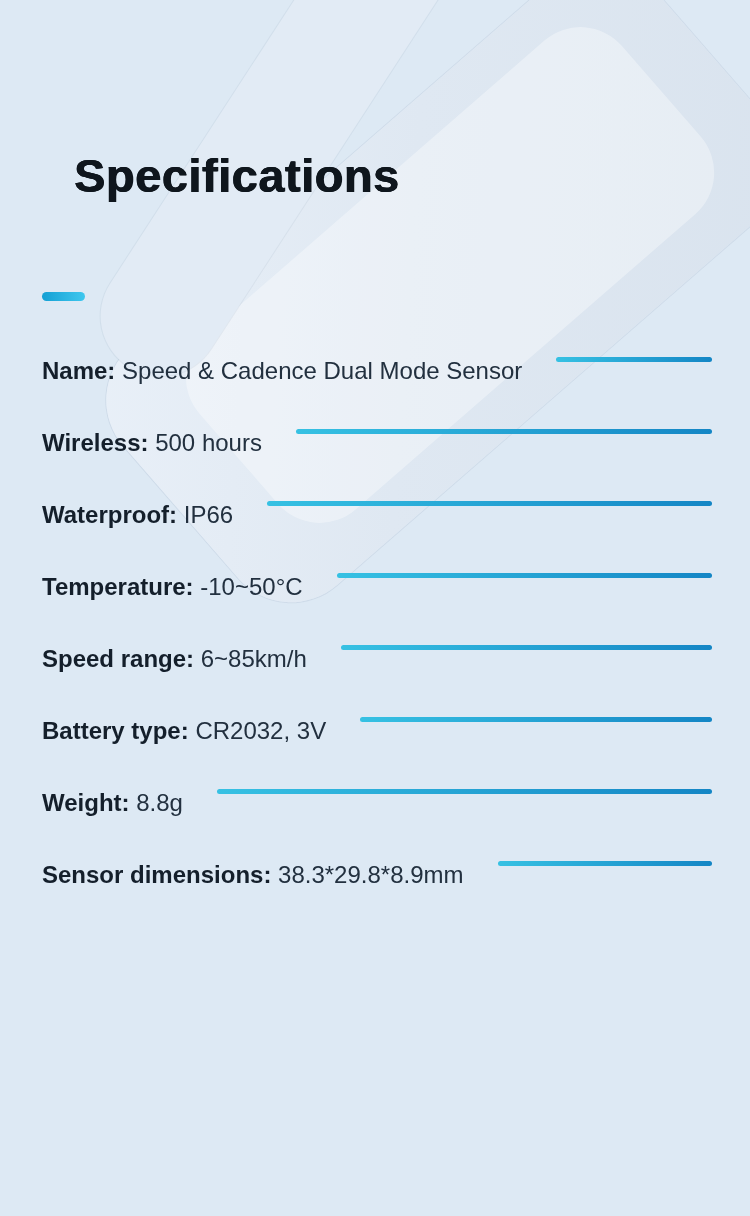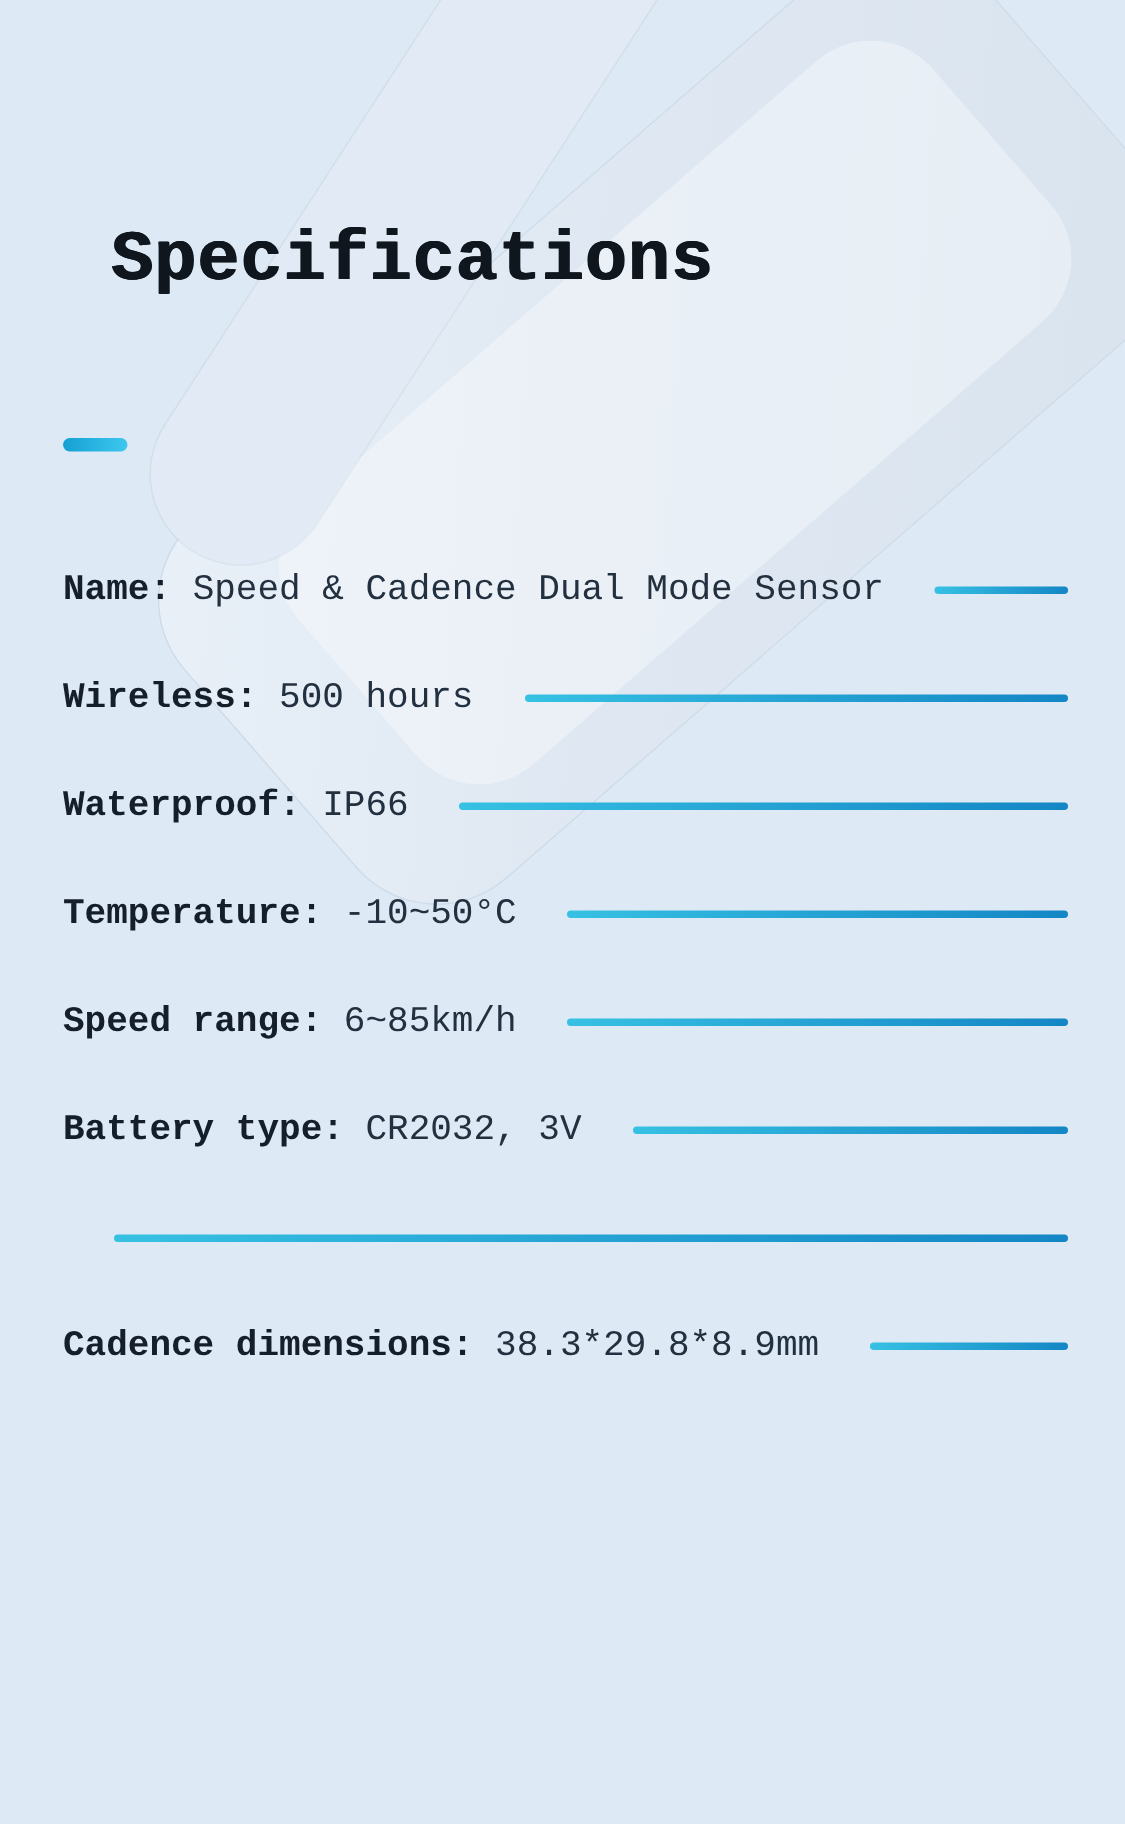--- a/index.html
+++ b/index.html
@@ -2,21 +2,21 @@
 <html><head>
 <meta charset="utf-8">
 <style>
   html, body { margin: 0; padding: 0; background: #ffffff; }
   .canvas {
     position: relative;
     width: 750px;
     height: 1216px;
     background: #dde9f4;
     overflow: hidden;
-    font-family: Liberation Mono, monospace;
+    font-family: Liberation Sans, sans-serif;
   }
 
   
   .bg-shape { position: absolute; pointer-events: none; }
   .bg-device-body {
     left: 95px; top: 125px; width: 700px; height: 315px;
     transform: rotate(-41deg);
     border-radius: 70px;
     background: linear-gradient(135deg, #e9f0f8 0%, #dfe8f2 45%, #d9e3ee 100%);
     box-shadow: 0 0 0 1px rgba(148,166,188,0.20);
@@ -53,21 +53,20 @@
     border-radius: 5px;
     background: linear-gradient(90deg, #14a0d4, #3ec7ee);
   }
 
   .specs {
     position: absolute;
     left: 42px; right: 38px; top: 357px;
   }
   .spec-row {
     display: flex;
-    align-items: center;
     height: 72px;
   }
   .spec-text {
     flex: 0 0 auto;
     font-size: 24px;
     white-space: pre;
   }
   .spec-label { font-weight: 700; color: #141f2b; }
   .spec-value { font-weight: 400; color: #22303f; }
   .spec-line {
@@ -109,21 +108,22 @@
     </div>
       <div class="spec-row">
       <span class="spec-text"><span class="spec-label">Speed range:</span><span class="spec-value"> 6~85km/h</span></span>
       <span class="spec-line"></span>
     </div>
       <div class="spec-row">
       <span class="spec-text"><span class="spec-label">Battery type:</span><span class="spec-value"> CR2032, 3V</span></span>
       <span class="spec-line"></span>
     </div>
       <div class="spec-row">
+      <span class="spec-text"><span class="spec-label">Weight:</span><span class="spec-value"> 8.8g</span></span>
       <span class="spec-line"></span>
     </div>
       <div class="spec-row">
-      <span class="spec-text"><span class="spec-label">Cadence dimensions:</span><span class="spec-value"> 38.3*29.8*8.9mm</span></span>
+      <span class="spec-text"><span class="spec-label">Sensor dimensions:</span><span class="spec-value"> 38.3*29.8*8.9mm</span></span>
       <span class="spec-line"></span>
     </div>
     </div>
 
 </div>
 
 </body></html>

